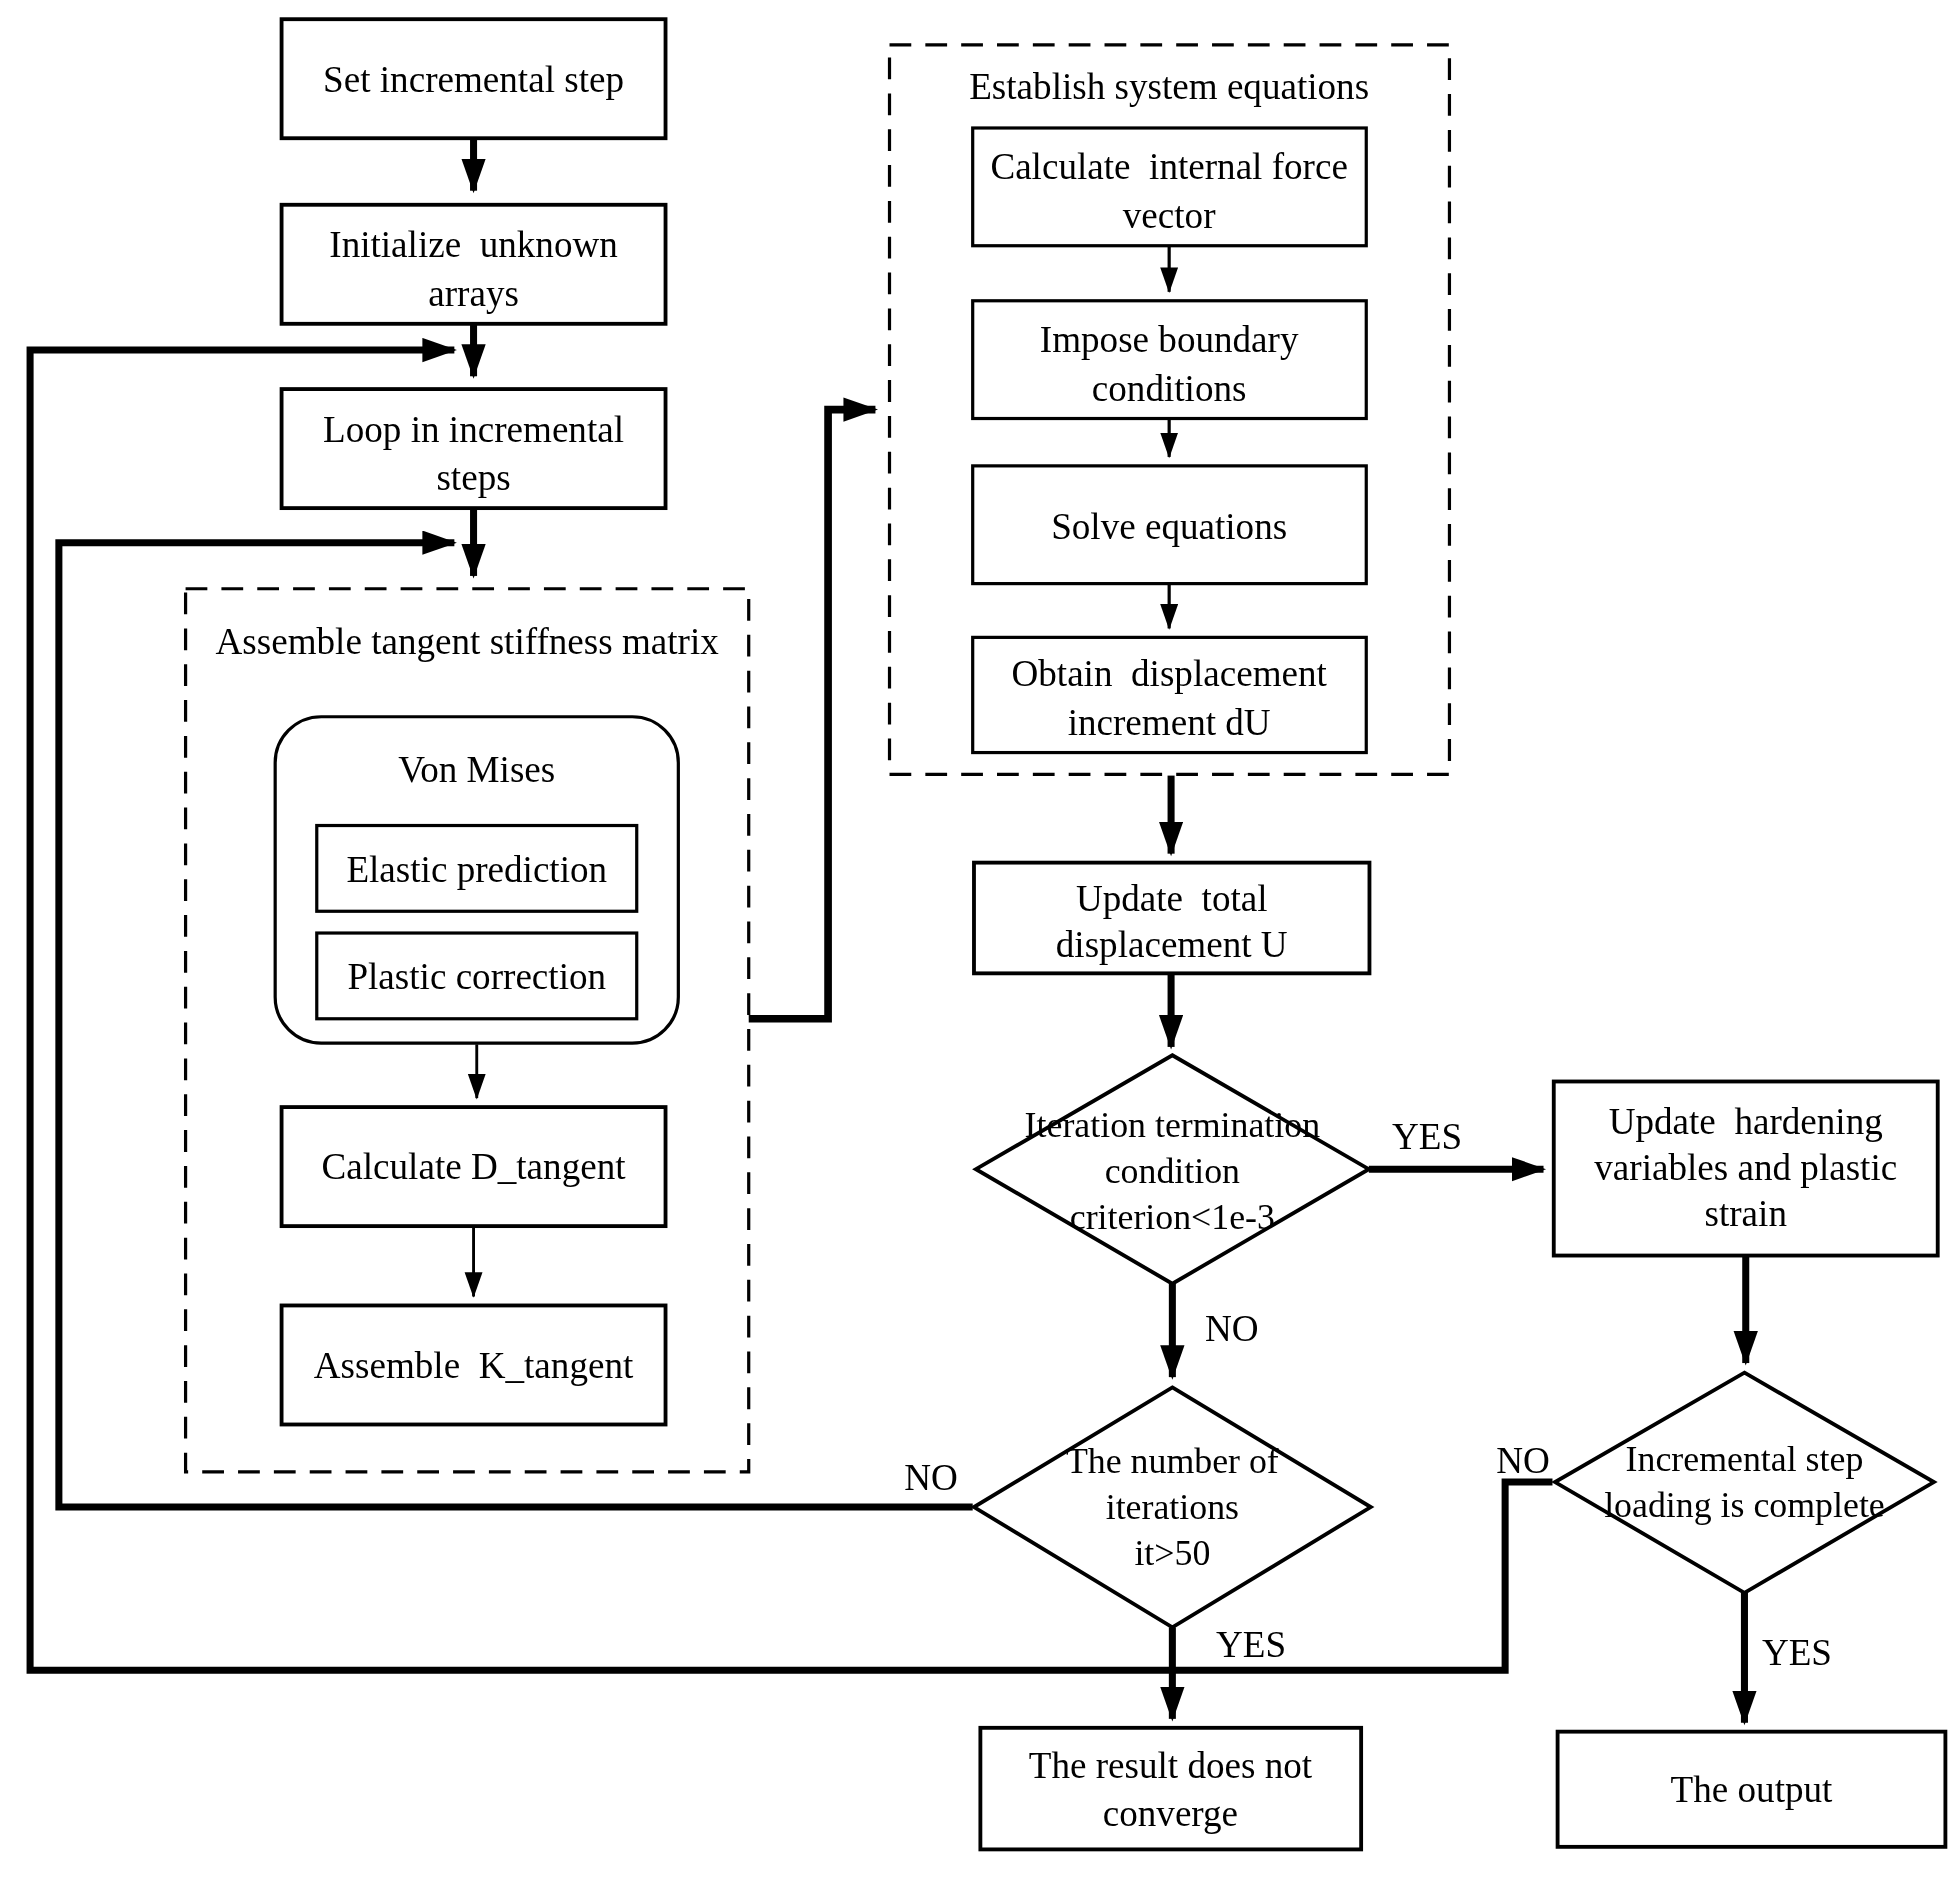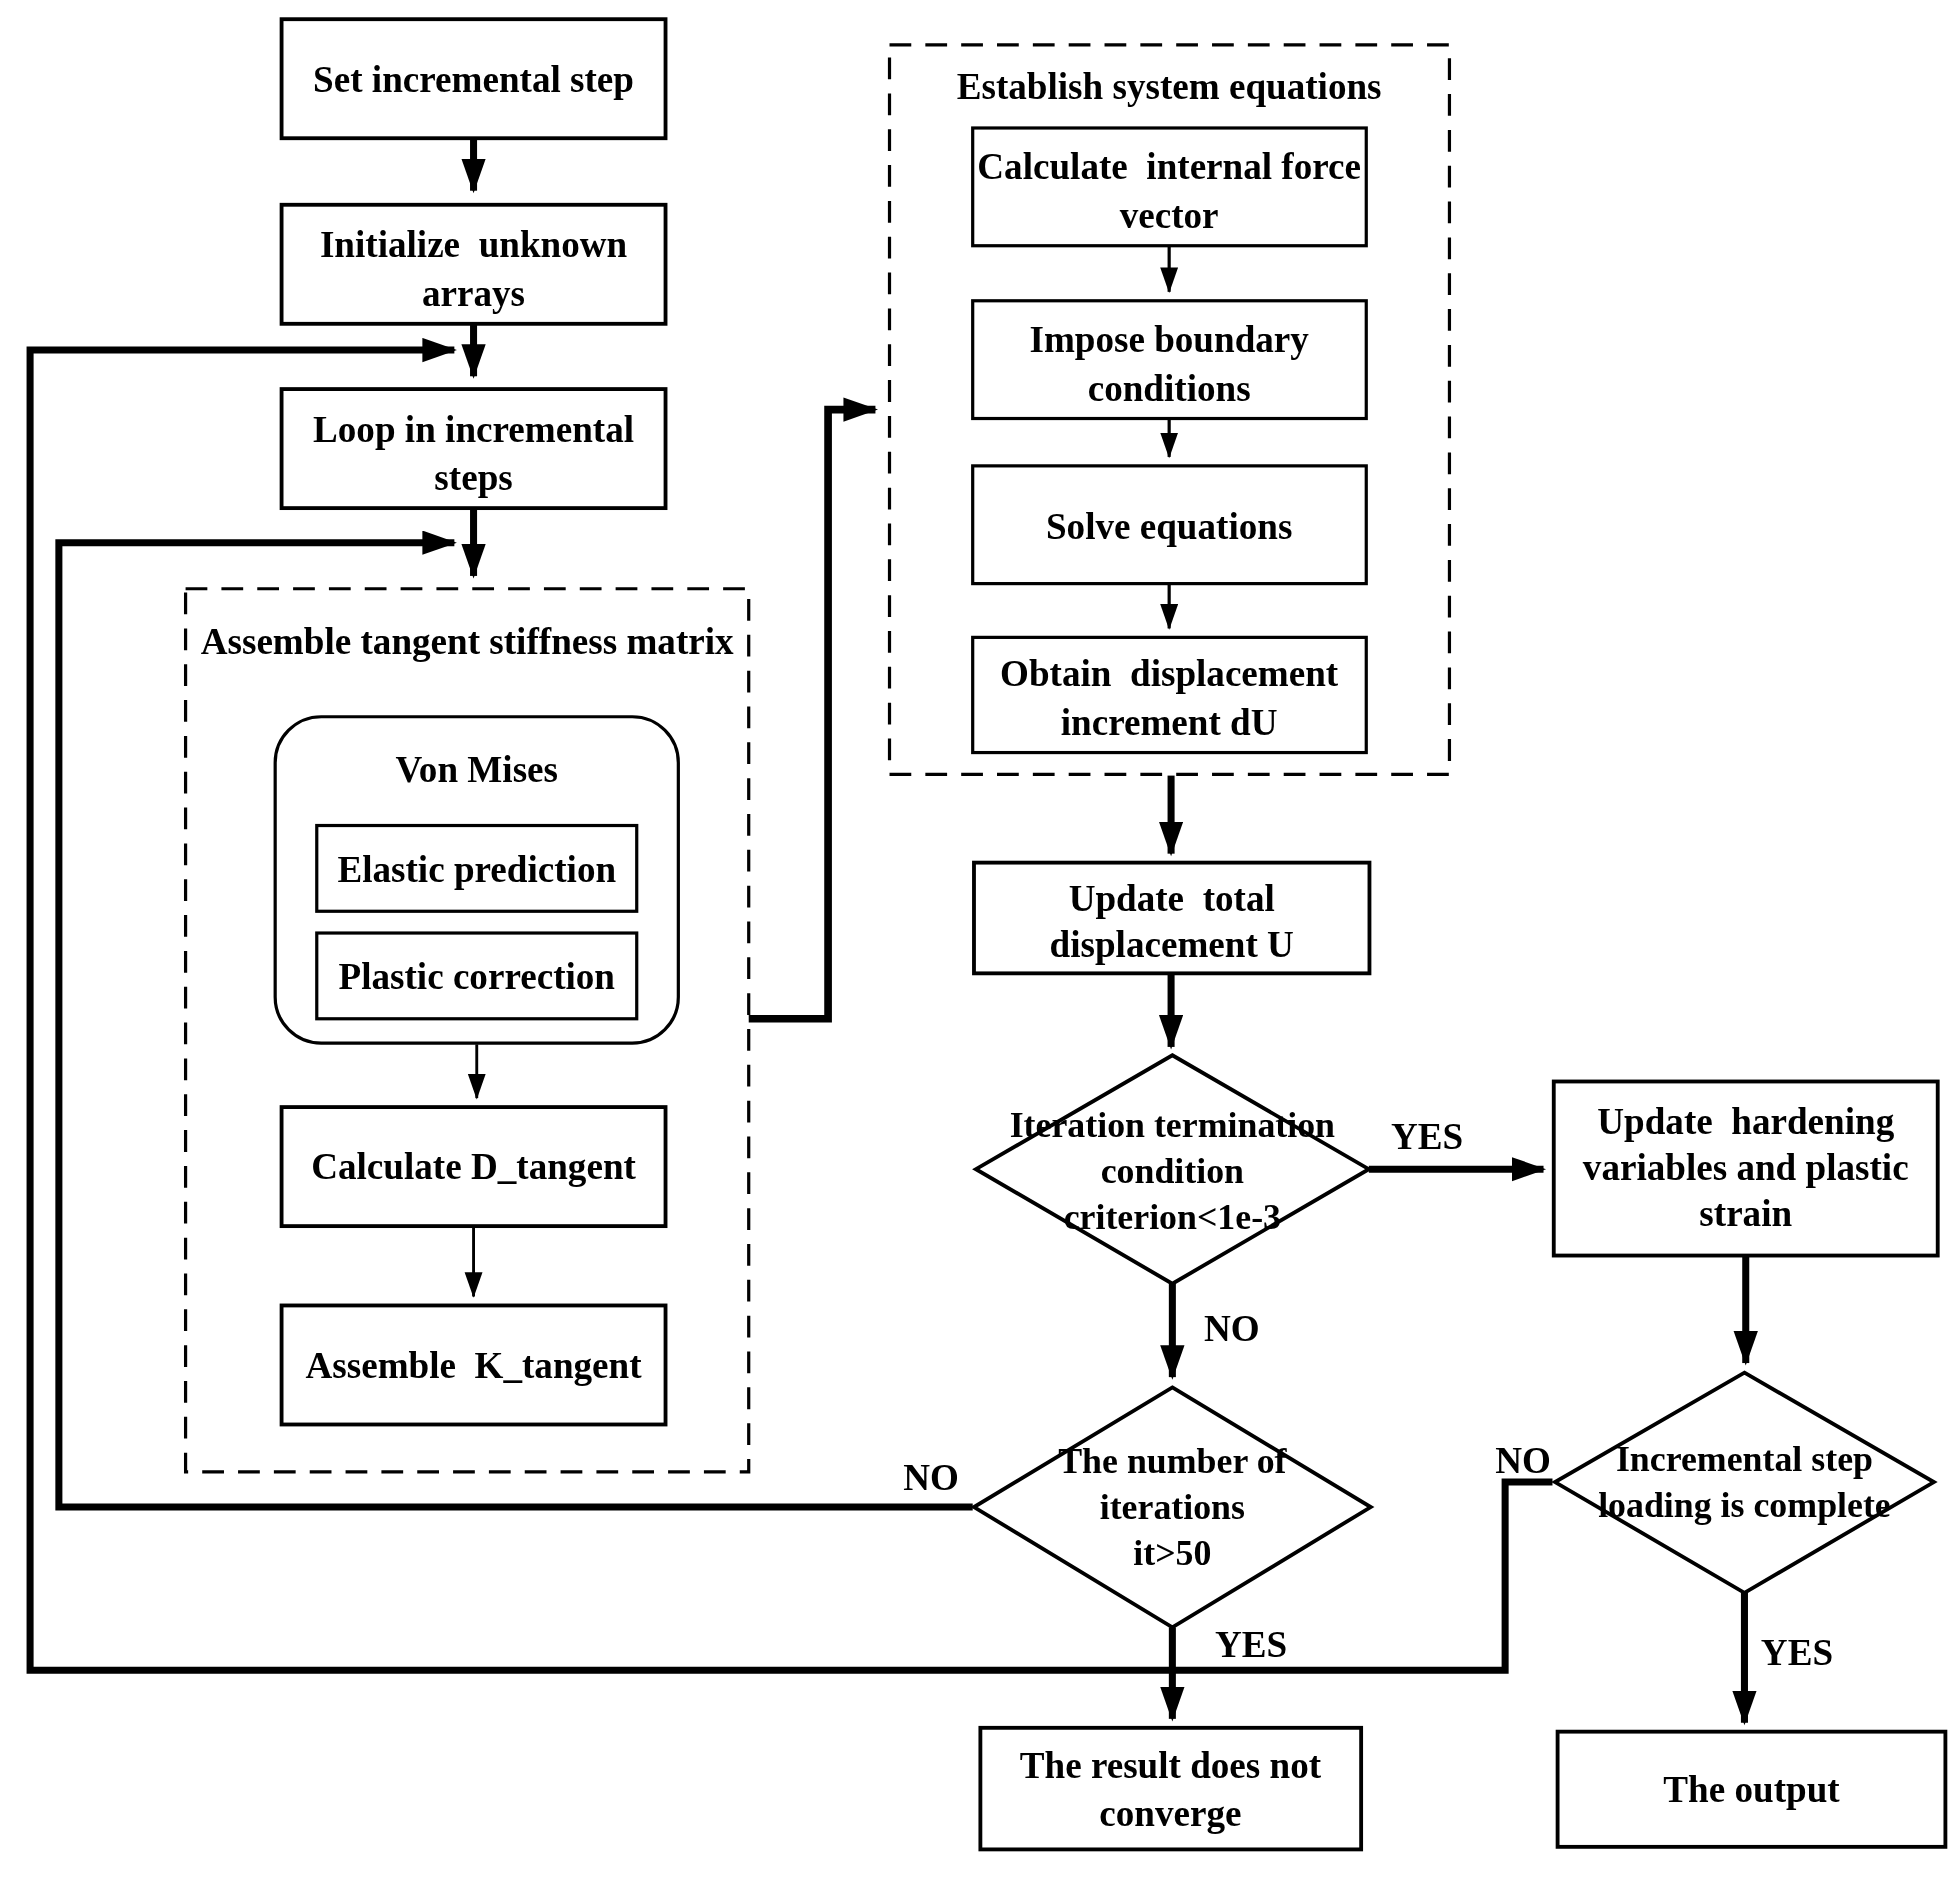--- a/index.html
+++ b/index.html
@@ -1,16 +1,16 @@
 <!DOCTYPE html>
 <html style="font-size:10.2px"><head>
 <meta charset="utf-8">
 <style>
   html,body{margin:0;padding:0;background:#ffffff;}
-  .stage{width:100vw;max-width:100%;font-weight:bold;}
+  .stage{width:100vw;max-width:100%;}
   svg{display:block;width:100%;height:auto;background:#fff;}
   .box{fill:#ffffff;stroke:#000000;stroke-width:6;}
   .box5{fill:#ffffff;stroke:#000000;stroke-width:5;}
   .dashbox{fill:none;stroke:#000000;stroke-width:5;stroke-dasharray:34 22;}
   .diamond{fill:#ffffff;stroke:#000000;stroke-width:6;}
   .thick{fill:none;stroke:#000000;stroke-width:11;}
   .med{fill:none;stroke:#000000;stroke-width:4.5;}
   .t{font-family:"Liberation Serif","DejaVu Serif",serif;font-size:58px;fill:#000;text-anchor:middle;}
   .td{font-family:"Liberation Serif","DejaVu Serif",serif;font-size:56px;fill:#000;text-anchor:middle;}
   .lbl{font-family:"Liberation Serif","DejaVu Serif",serif;font-size:58px;fill:#000;text-anchor:middle;}

